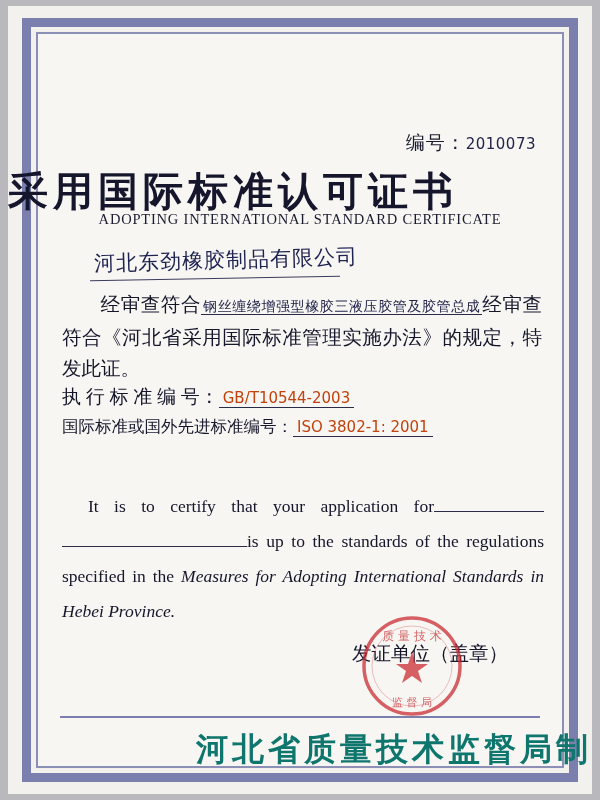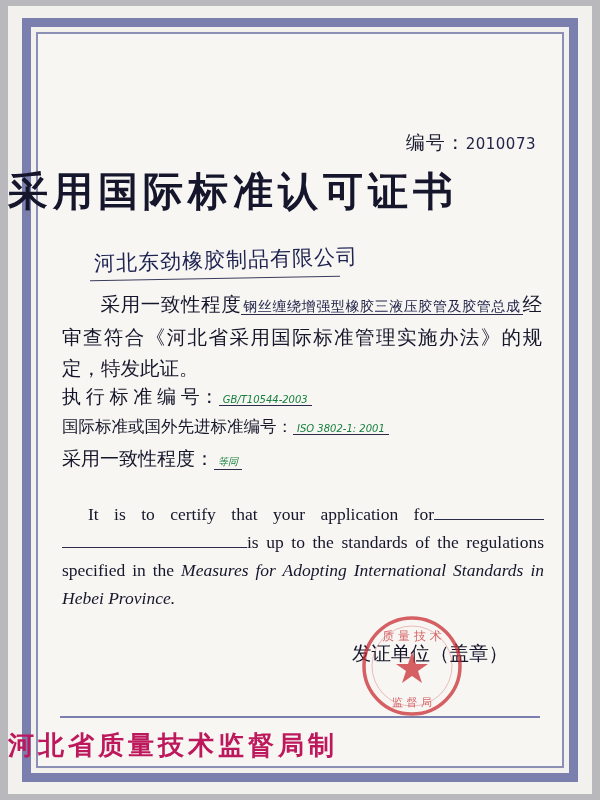--- a/index.html
+++ b/index.html
@@ -146,45 +146,44 @@
     position: absolute;
     left: 54px;
     right: 50px;
     font-size: 19px;
     color: #16162b;
     white-space: nowrap;
   }
   .field .label-sm { font-size: 16.5px; }
   .field .val {
     font-family: "DejaVu Sans", sans-serif;
-    font-size: 10px;
-    color: #15803d;
+    font-size: 15px;
+    color: #c2410c;
     border-bottom: 1px solid #2b2b49;
     padding: 0 4px;
     display: inline-block;
-    font-style: italic;
   }
   .field .blank {
     display: inline-block;
     border-bottom: 1px solid #2b2b49;
     min-width: 34px;
   }
   #f1 { top: 378px; }
   #f2 { top: 409px; }
   #f3 { top: 440px; }
   #f4 { top: 471px; }
 
   
   .body-en {
     position: absolute;
     left: 54px;
     right: 48px;
-    top: 494px;
+    top: 483px;
     font-size: 17.5px;
-    line-height: 28px;
+    line-height: 35px;
     color: #16162b;
     text-align: justify;
   }
   .body-en .indent { display:inline-block; width: 26px; }
   .ul-long {
     display: inline-block;
     border-bottom: 1px solid #2b2b49;
     width: 110px;
   }
   .ul-long2 {
@@ -238,59 +237,57 @@
     position: absolute;
     left: 52px;
     right: 52px;
     top: 710px;
     border-bottom: 2px solid #7b7fad;
   }
   .footer {
     position: absolute;
     left: 0; right: 0;
     top: 722px;
-    text-align: left;
-    font-size: 26px;
+    text-align: right;
+    font-size: 32px;
     font-weight: bold;
     letter-spacing: 4px;
-    color: #be185d;
+    color: #0f766e;
     font-family: "DejaVu Serif", serif;
   }
 </style>
 </head>
 <body>
 
 <div id="cert">
 
   <div class="border-outer"></div>
   <div class="border-inner"></div>
   <div class="paper"></div>
 
 
   <div class="serial">
     <span>编号：</span><span class="hand">2010073</span>
   </div>
 
   <div class="title-cn">采用国际标准认可证书</div>
+  <div class="title-en">ADOPTING INTERNATIONAL STANDARD CERTIFICATE</div>
 
   <div class="company">河北东劲橡胶制品有限公司</div>
   <div class="company-underline"></div>
 
   <div class="body-cn">
-    <span class="indent"></span><span>采用一致性程度</span><span class="hand-inline">钢丝缠绕增强型橡胶三液压胶管及胶管总成</span><span>经审查符合《河北省采用国际标准管理实施办法》的规定，特发此证。</span>
+    <span class="indent"></span><span>经审查符合</span><span class="hand-inline">钢丝缠绕增强型橡胶三液压胶管及胶管总成</span><span>经审查符合《河北省采用国际标准管理实施办法》的规定，特发此证。</span>
   </div>
 
   <div class="field" id="f1">
     <span>执 行 标 准 编 号：</span><span class="val">GB/T10544-2003</span>
   </div>
   <div class="field" id="f2">
     <span class="label-sm">国际标准或国外先进标准编号：</span><span class="val">ISO 3802-1: 2001</span>
-  </div>
-  <div class="field" id="f3">
-    <span>采用一致性程度：</span><span class="val">等同</span>
   </div>
 
   <div class="body-en">
     <span class="indent"></span><span>It is to certify that your application for</span><span class="ul-long"></span>
     <span class="ul-long2"></span><span>is up to the standards of the</span>
     <span>regulations specified in the</span>
     <span class="ital">Measures for Adopting</span>
     <span class="ital">International Standards in Hebei Province.</span>
   </div>
 

